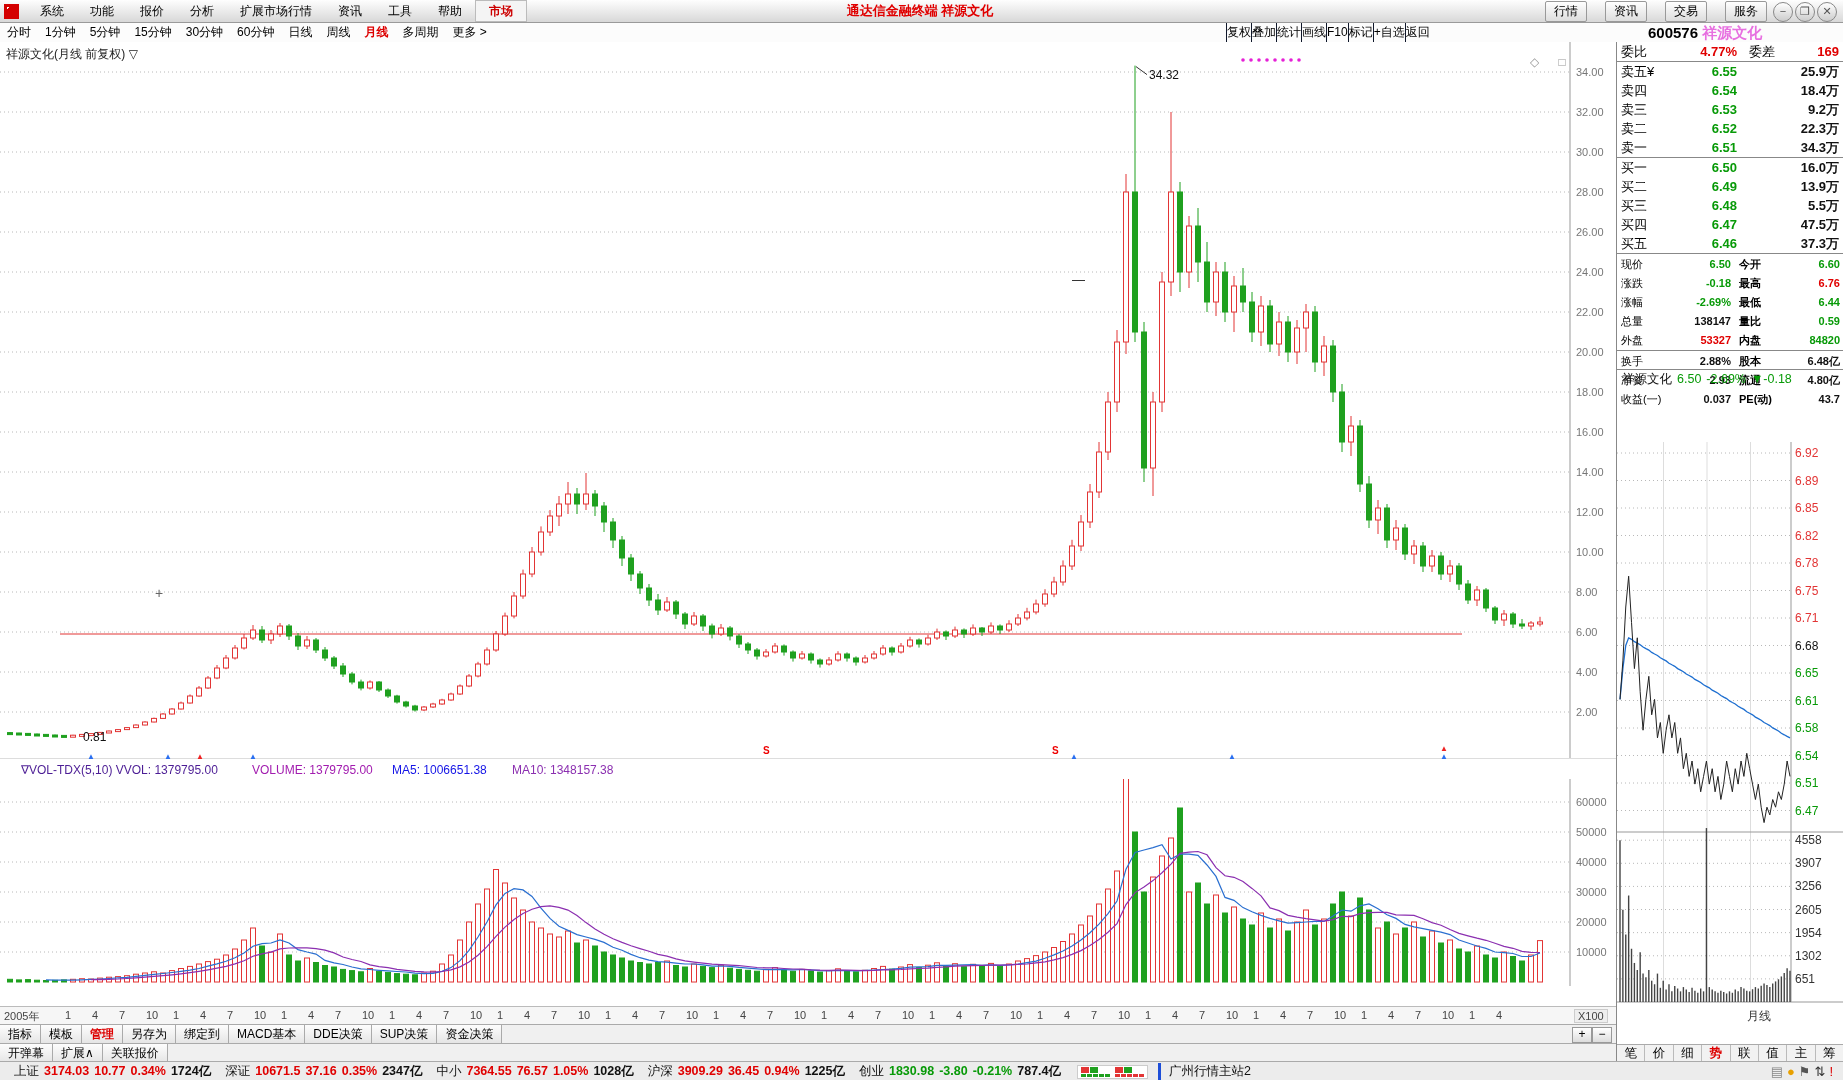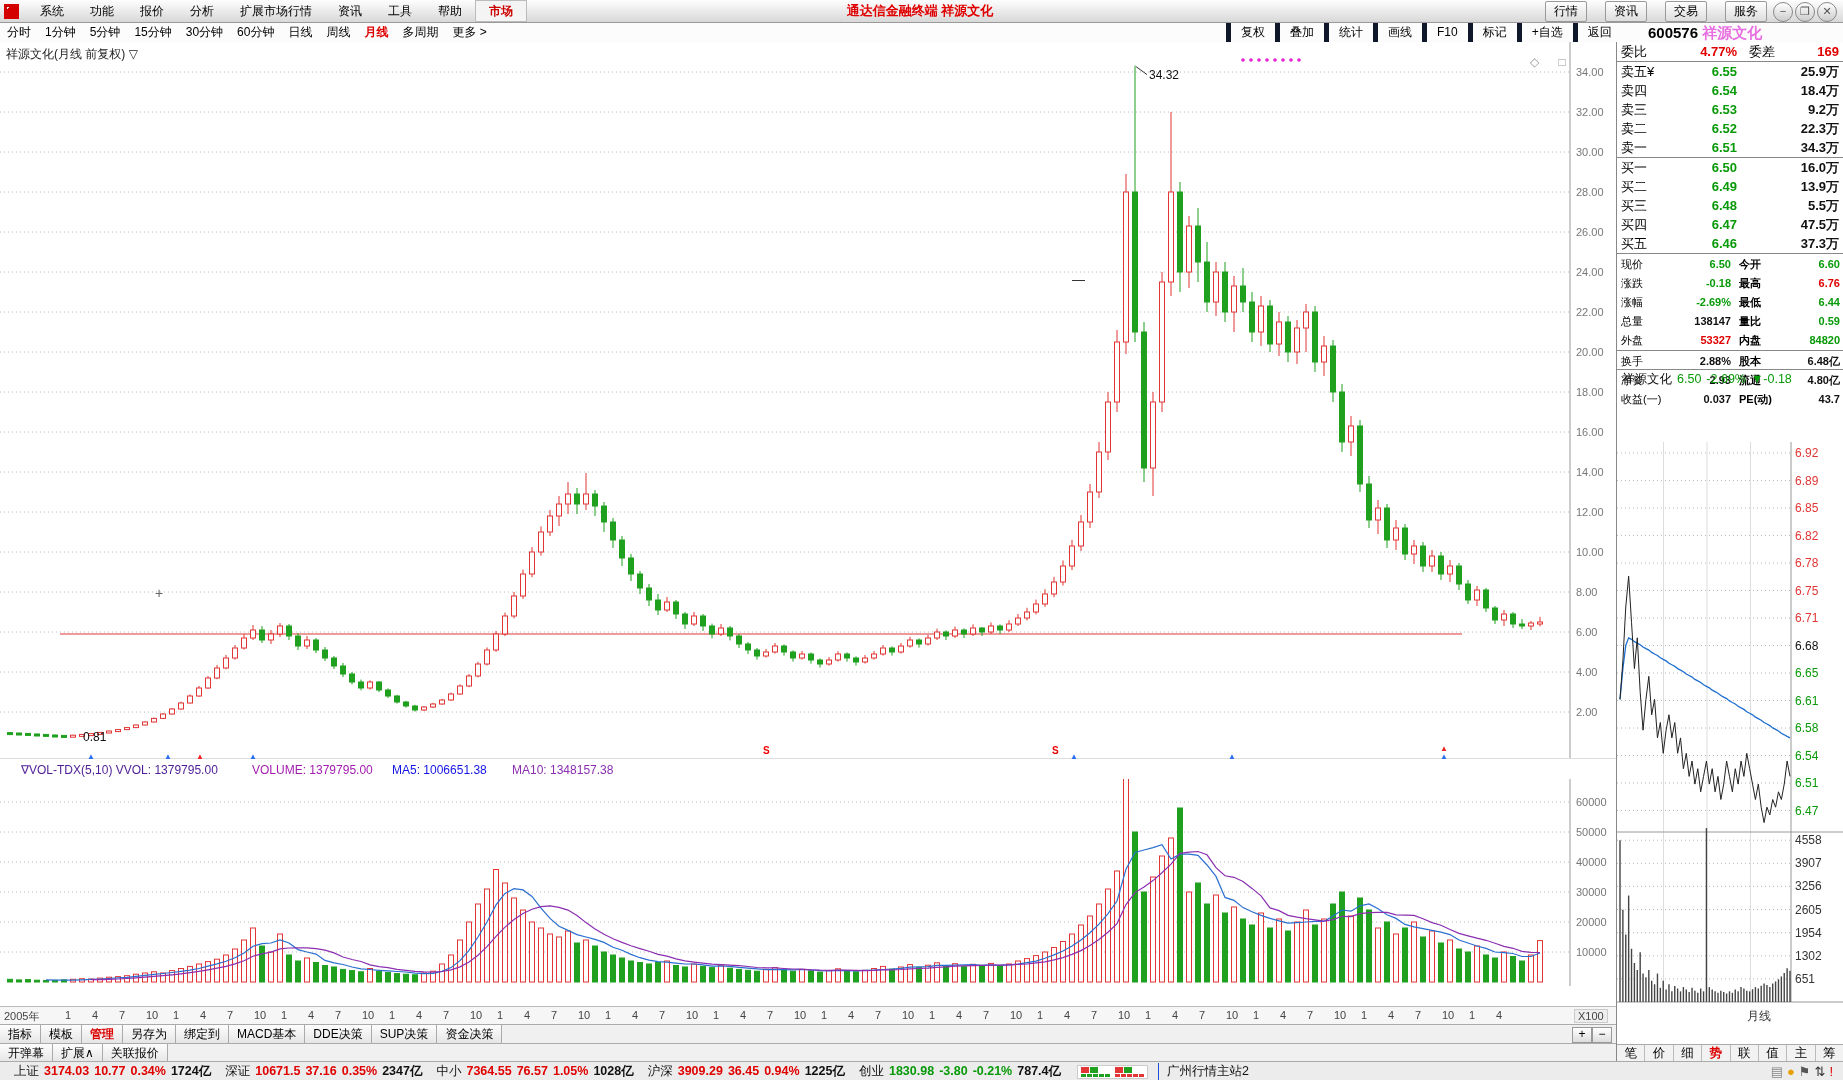--- a/index.html
+++ b/index.html
@@ -16,21 +16,21 @@
   .menu-item.market{color:#c00;font-weight:bold;border:1px solid #bbb;background:#f4f4f4;height:20px;line-height:20px;}
   .mb-title{position:absolute;left:700px;width:440px;text-align:center;color:#e00000;font-weight:bold;font-size:13px;}
   .mb-right{position:absolute;right:6px;top:1px;display:flex;align-items:center;gap:4px;}
   .mb-btn{border:1px solid #999;background:linear-gradient(#fff,#ddd);padding:1px 8px;border-radius:2px;}
   .winbtn{width:18px;height:18px;border:1px solid #888;border-radius:50%;background:linear-gradient(#fff,#ccc);
           text-align:center;line-height:16px;font-size:11px;color:#555;margin-left:2px;}
   .toolbar{position:absolute;left:0;top:23px;width:1843px;height:19px;background:#fcfcfc;border-bottom:1px solid #aaa;display:flex;align-items:flex-end;}
   .period{padding:0 7px;line-height:19px;}
   .period.active{color:#d00;font-weight:bold;}
   .tb-right{position:absolute;left:1226px;top:0;display:flex;height:19px;}
-  .tb-btn{padding:0 10px;line-height:19px;border-left:5px solid #0f172a;}
+  .tb-btn{padding:0 0;line-height:19px;border-left:1px solid #0f172a;}
   .symbol{position:absolute;left:1648px;top:0;line-height:19px;font-size:15px;font-weight:bold;}
   .symbol .name{color:#e76fe0;}
   svg text{font-family:"Liberation Sans","DejaVu Sans",sans-serif;}
   .ytick{font-size:11px;fill:#777;}
   .grid{stroke:#b8b8b8;stroke-width:1;stroke-dasharray:1,3;}
   #kline,#volsvg{position:absolute;left:0;background:#fff;}
   #kline{top:42px;}
   #volsvg{top:758px;}
   .chart-title{position:absolute;left:6px;top:46px;font-size:12px;color:#222;z-index:5;}
   .volhdr{position:absolute;left:0;top:758px;width:1616px;height:20px;background:#fff;border-top:1px solid #ddd;z-index:4;}
@@ -68,21 +68,21 @@
   .status{position:absolute;left:0;top:1061px;width:1843px;height:19px;background:#ececec;border-top:1px solid #aaa;
           display:flex;align-items:center;font-size:12.5px;}
   .seg{margin-left:14px;white-space:nowrap;}
   .seg b{margin-left:5px;}
   .widget{display:flex;gap:5px;margin-left:16px;border:1px solid #ccc;background:#fff;padding:1px 3px;}
   .wg{display:flex;flex-direction:column;gap:1px;}
   .wg .row{display:flex;gap:1px;}
   .wg i{display:block;width:8px;height:6px;}
   .wg em{display:block;width:5px;height:3px;}
   .gi{background:var(--dn);} .ri{background:var(--up);}
-  .server{margin-left:10px;border-left:1px solid #1d4ed8;padding-left:8px;}
+  .server{margin-left:10px;border-left:3px solid #1d4ed8;padding-left:8px;}
   .sicons{position:absolute;right:6px;top:2px;font-size:13px;letter-spacing:4px;}
   .chart-icons{position:absolute;left:1530px;top:55px;color:#999;font-size:12px;letter-spacing:8px;z-index:5;}
 </style>
 </head>
 <body>
 
 <div class="app" style="--up: #e23535; --dn: #1fa01f;">
 
   <div class="menubar">
     <span class="logo"></span>

